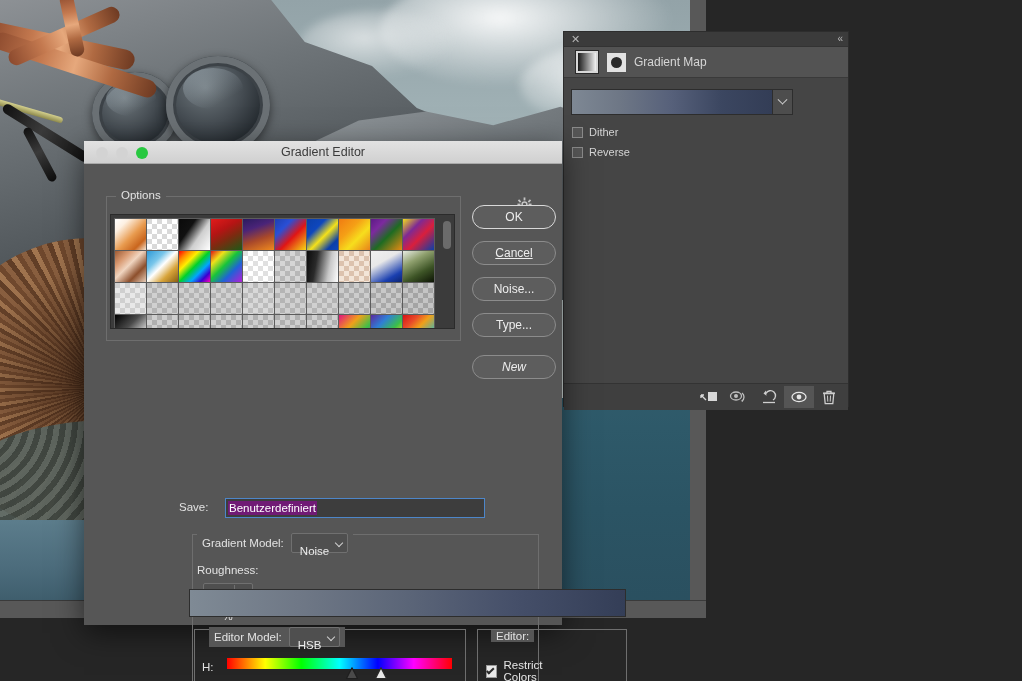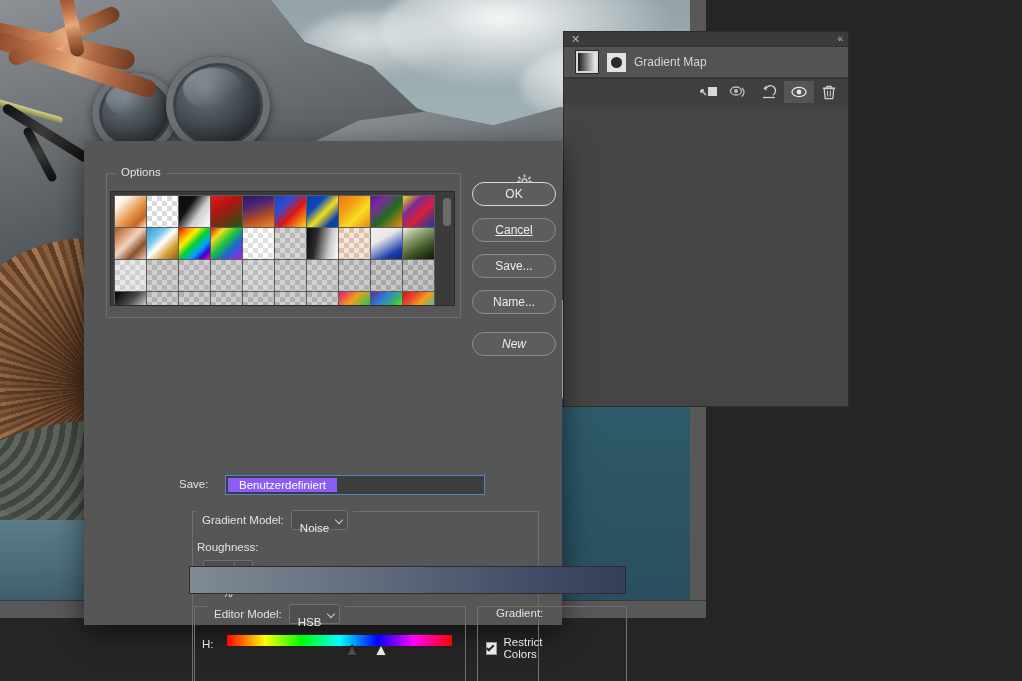--- a/index.html
+++ b/index.html
@@ -282,22 +282,22 @@
 
   .ge-name-label { position: absolute; left: 95px; top: 337px; font-size: 11.5px; }
   .ge-name-input {
     position: absolute; left: 141px; top: 334px; width: 260px; height: 20px;
     background: #3d3d3d; border: 1px solid #4d86c9; color: #e8e8e8;
     font-size: 11.5px; padding: 2px 3px;
     font-family: "Liberation Sans", sans-serif;
   }
   .ge-name-sel {
     position: absolute; left: 144px; top: 337px;
-    background: #8b5cf6; color: #ffffff; font-size: 11.5px;
-    padding: 1px 11px;
+    background: #701a75; color: #ffffff; font-size: 11.5px;
+    padding: 1px 1px;
   }
 
   .gtype-box { left: 108px; top: 370px; width: 347px; height: 225px; }
   .gtype-legendwrap {
     position: absolute; top: 369px; left: 113px;
     display: flex; align-items: center; gap: 7px;
     background: #565656; padding: 0 5px; z-index: 4;
   }
   .lbl { font-size: 11.5px; color: #e2e2e2; }
 
@@ -418,20 +418,37 @@
 
 
     <div class="props-header">
       <div class="gm-thumb"></div>
       <div class="gm-mask">
           <span></span>
         </div>
       <div class="gm-label">Gradient Map</div>
     </div>
 
+    <div class="props-body">
+      <div class="grad-swatch-row">
+        <div class="grad-swatch" style="background: linear-gradient(90deg, rgb(126, 136, 148), rgb(109, 118, 133), rgb(86, 96, 122), rgb(59, 70, 96), rgb(51, 61, 86));"></div>
+        <div class="grad-swatch-arrow">
+            <span class="chev"></span>
+          </div>
+      </div>
+
+      <div class="props-check" style="top:48px;">
+        <span class="box"></span>
+        <span>Dither</span>
+      </div>
+      <div class="props-check" style="top:68px;">
+        <span class="box"></span>
+        <span>Reverse</span>
+      </div>
+    </div>
 
     <div class="props-footer">
       <div class="pf-btn">
         <svg width="18" height="14" viewBox="0 0 18 14">
           <rect x="8" y="2" width="9" height="9" fill="#d8d8d8"></rect>
           <path d="M6 10 L1 5 M1 5 L1 8 M1 5 L4 5" stroke="#d8d8d8" stroke-width="1.4" fill="none"></path>
         </svg>
       </div>
       <div class="pf-btn">
         <svg width="20" height="14" viewBox="0 0 20 14">
@@ -461,20 +478,26 @@
           <path d="M6 4 v-1.6 h4 v1.6" fill="none" stroke="#cfcfcf" stroke-width="1.3"></path>
           <line x1="6.5" y1="6.6" x2="6.8" y2="12.6" stroke="#cfcfcf" stroke-width="1"></line>
           <line x1="9.5" y1="6.6" x2="9.2" y2="12.6" stroke="#cfcfcf" stroke-width="1"></line>
         </svg>
       </div>
     </div>
   </div>
 
   <div class="ge-dialog">
 
+    <div class="ge-titlebar">
+      <div class="tl tl-close"></div>
+      <div class="tl tl-min"></div>
+      <div class="tl tl-zoom"></div>
+      <div class="ge-title">Gradient Editor</div>
+    </div>
 
     <div class="ge-body">
 
       <div class="group-box presets-box">
         <span class="group-legend">Options</span>
       </div>
       <div class="gear">
         <svg width="15" height="15" viewBox="0 0 20 20">
           <circle cx="10" cy="10" r="3.2" fill="none" stroke="#c4c4c4" stroke-width="2"></circle>
           <g fill="#c4c4c4">
@@ -534,22 +557,22 @@
             <div class="sw" style="background: linear-gradient(135deg, rgb(91, 42, 158) 0%, rgb(47, 127, 214) 30%, rgb(59, 191, 74) 58%, rgb(232, 214, 26) 82%, rgb(107, 42, 158) 100%);"></div>
             <div class="sw" style="background: linear-gradient(135deg, rgb(214, 20, 20) 0%, rgb(232, 74, 42) 25%, rgb(240, 160, 26) 45%, rgb(47, 184, 196) 80%, rgb(30, 143, 160) 100%);"></div>
           </div>
         <div class="ge-scrollbar">
           <div class="ge-scroll-thumb"></div>
         </div>
       </div>
 
       <div class="btn-pill default" style="top:41px;">OK</div>
       <div class="btn-pill" style="top:77px;text-decoration:underline;">Cancel</div>
-      <div class="btn-pill" style="top:113px;">Save...</div>
-      <div class="btn-pill" style="top:149px;">Name...</div>
+      <div class="btn-pill" style="top:113px;">Noise...</div>
+      <div class="btn-pill" style="top:149px;">Type...</div>
       <div class="btn-pill" style="top:191px;font-style:italic;">New</div>
 
       <div class="ge-name-label">Save:</div>
       <div class="ge-name-input"></div>
       <div class="ge-name-sel">Benutzerdefiniert</div>
 
       <div class="group-box gtype-box"></div>
       <div class="gtype-legendwrap">
         <span class="lbl">Gradient Model:</span>
         <span class="sel">
@@ -588,21 +611,21 @@
             </svg>
         </span>
         <span class="knob" style="left:187px;">
           <svg width="13" height="13" viewBox="0 0 13 13">
               <path d="M6.5 0.8 L12 11.5 L1 11.5 Z" fill="#e8e8e8" stroke="#2a2a2a" stroke-width="1.2" stroke-linejoin="round"></path>
             </svg>
         </span>
       </div>
 
       <div class="group-box opt-box"></div>
-      <div class="opt-legend">Gradient:</div>
+      <div class="opt-legend">Editor:</div>
 
       <div class="opt-check" style="left:402px; top:495px;">
         <span class="box">
             <span class="tick"></span>
           </span>
         <span>Restrict Colors</span>
       </div>
 
     </div>
   </div>

